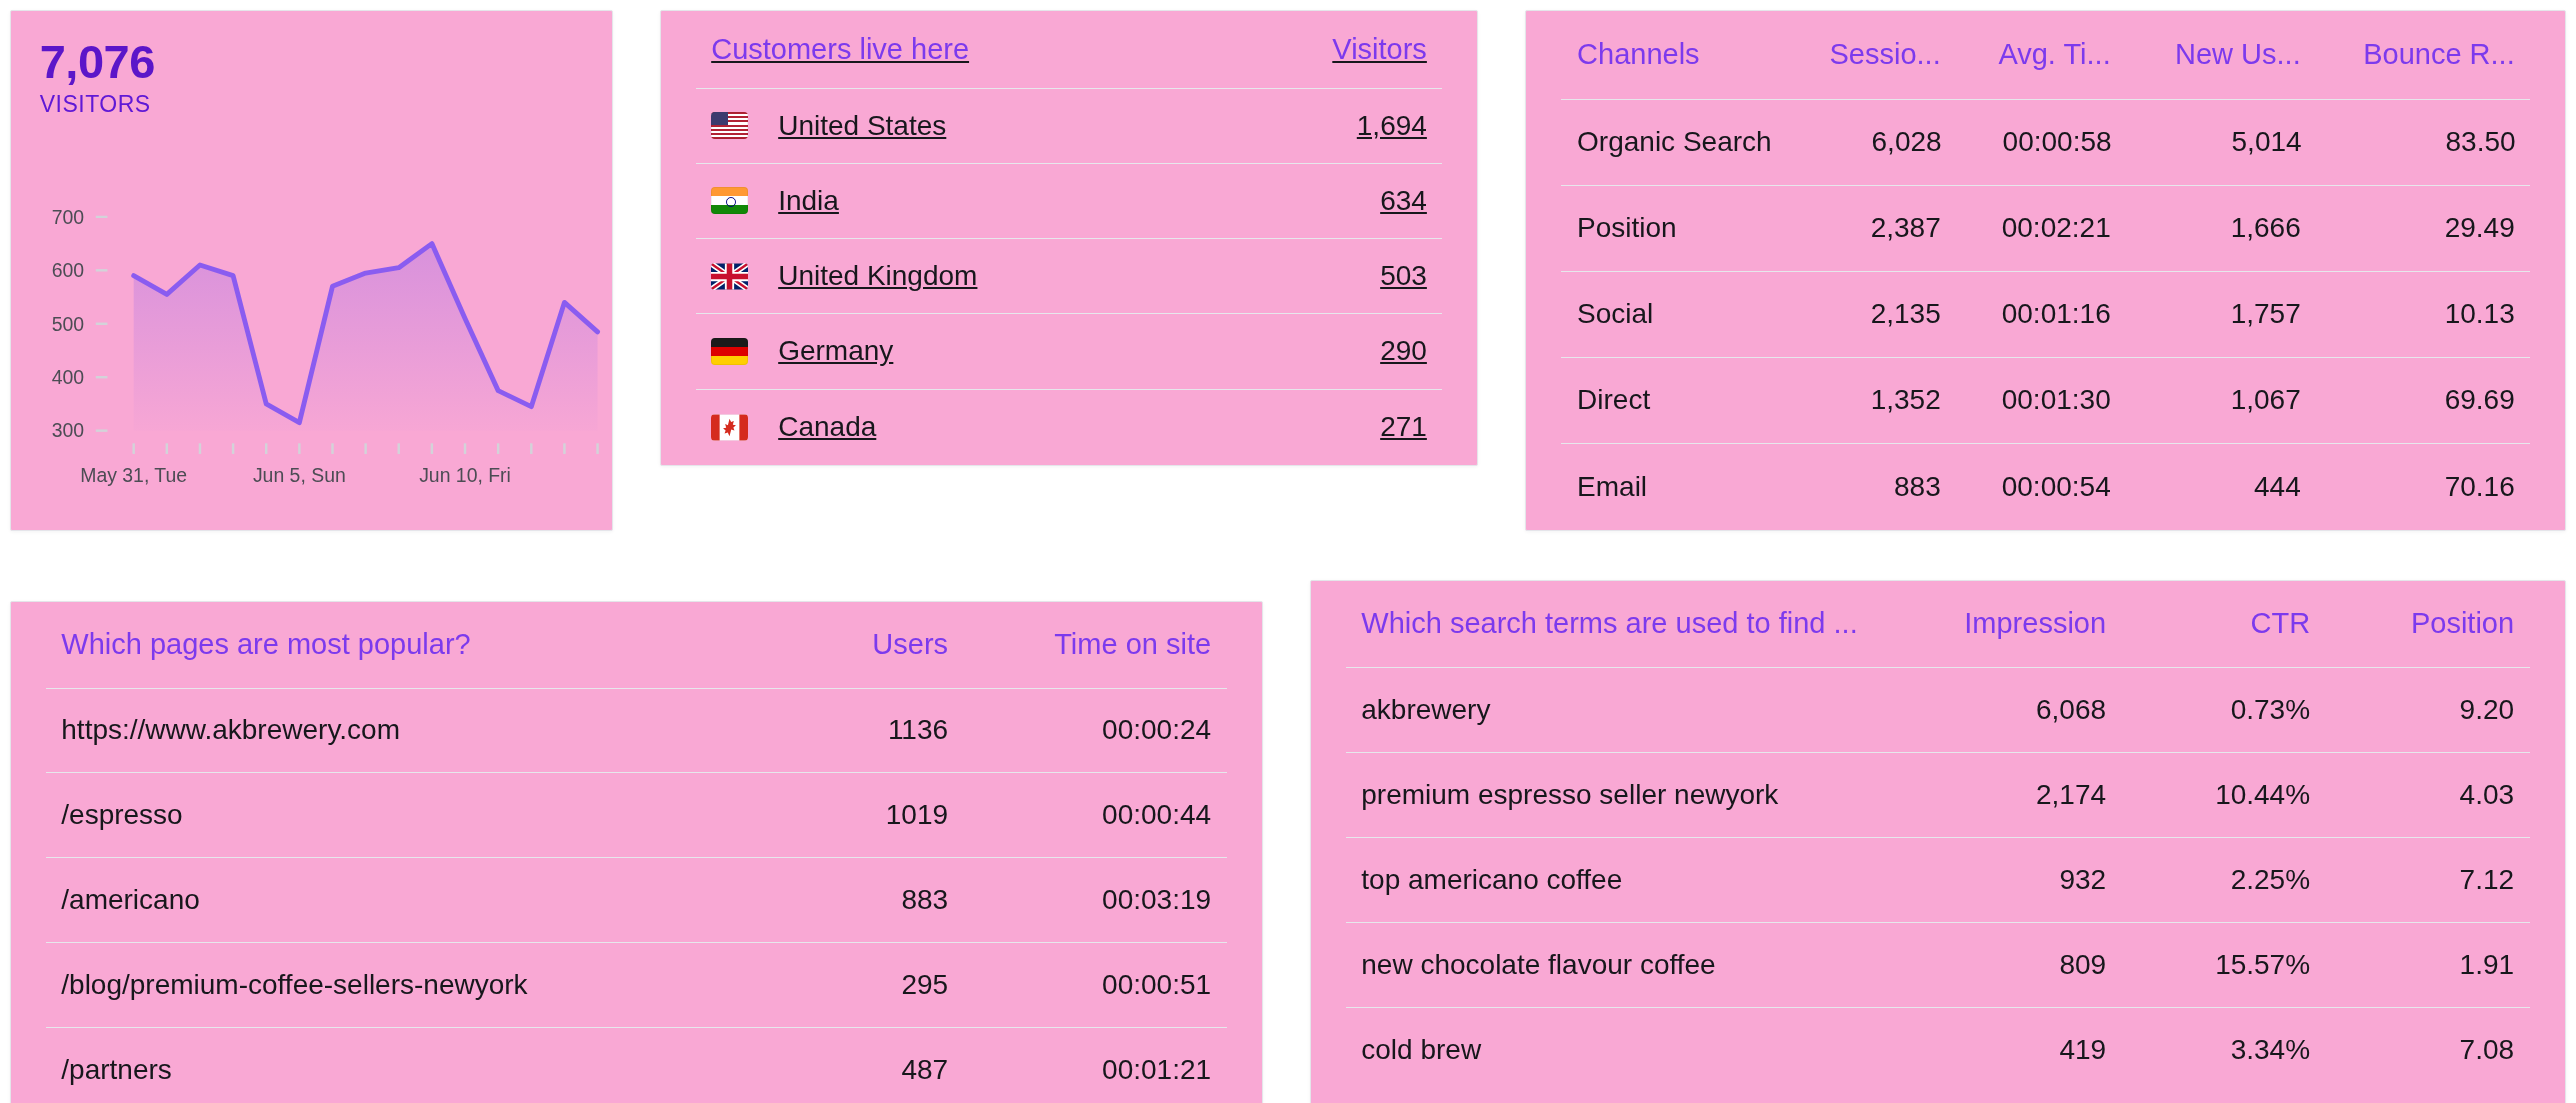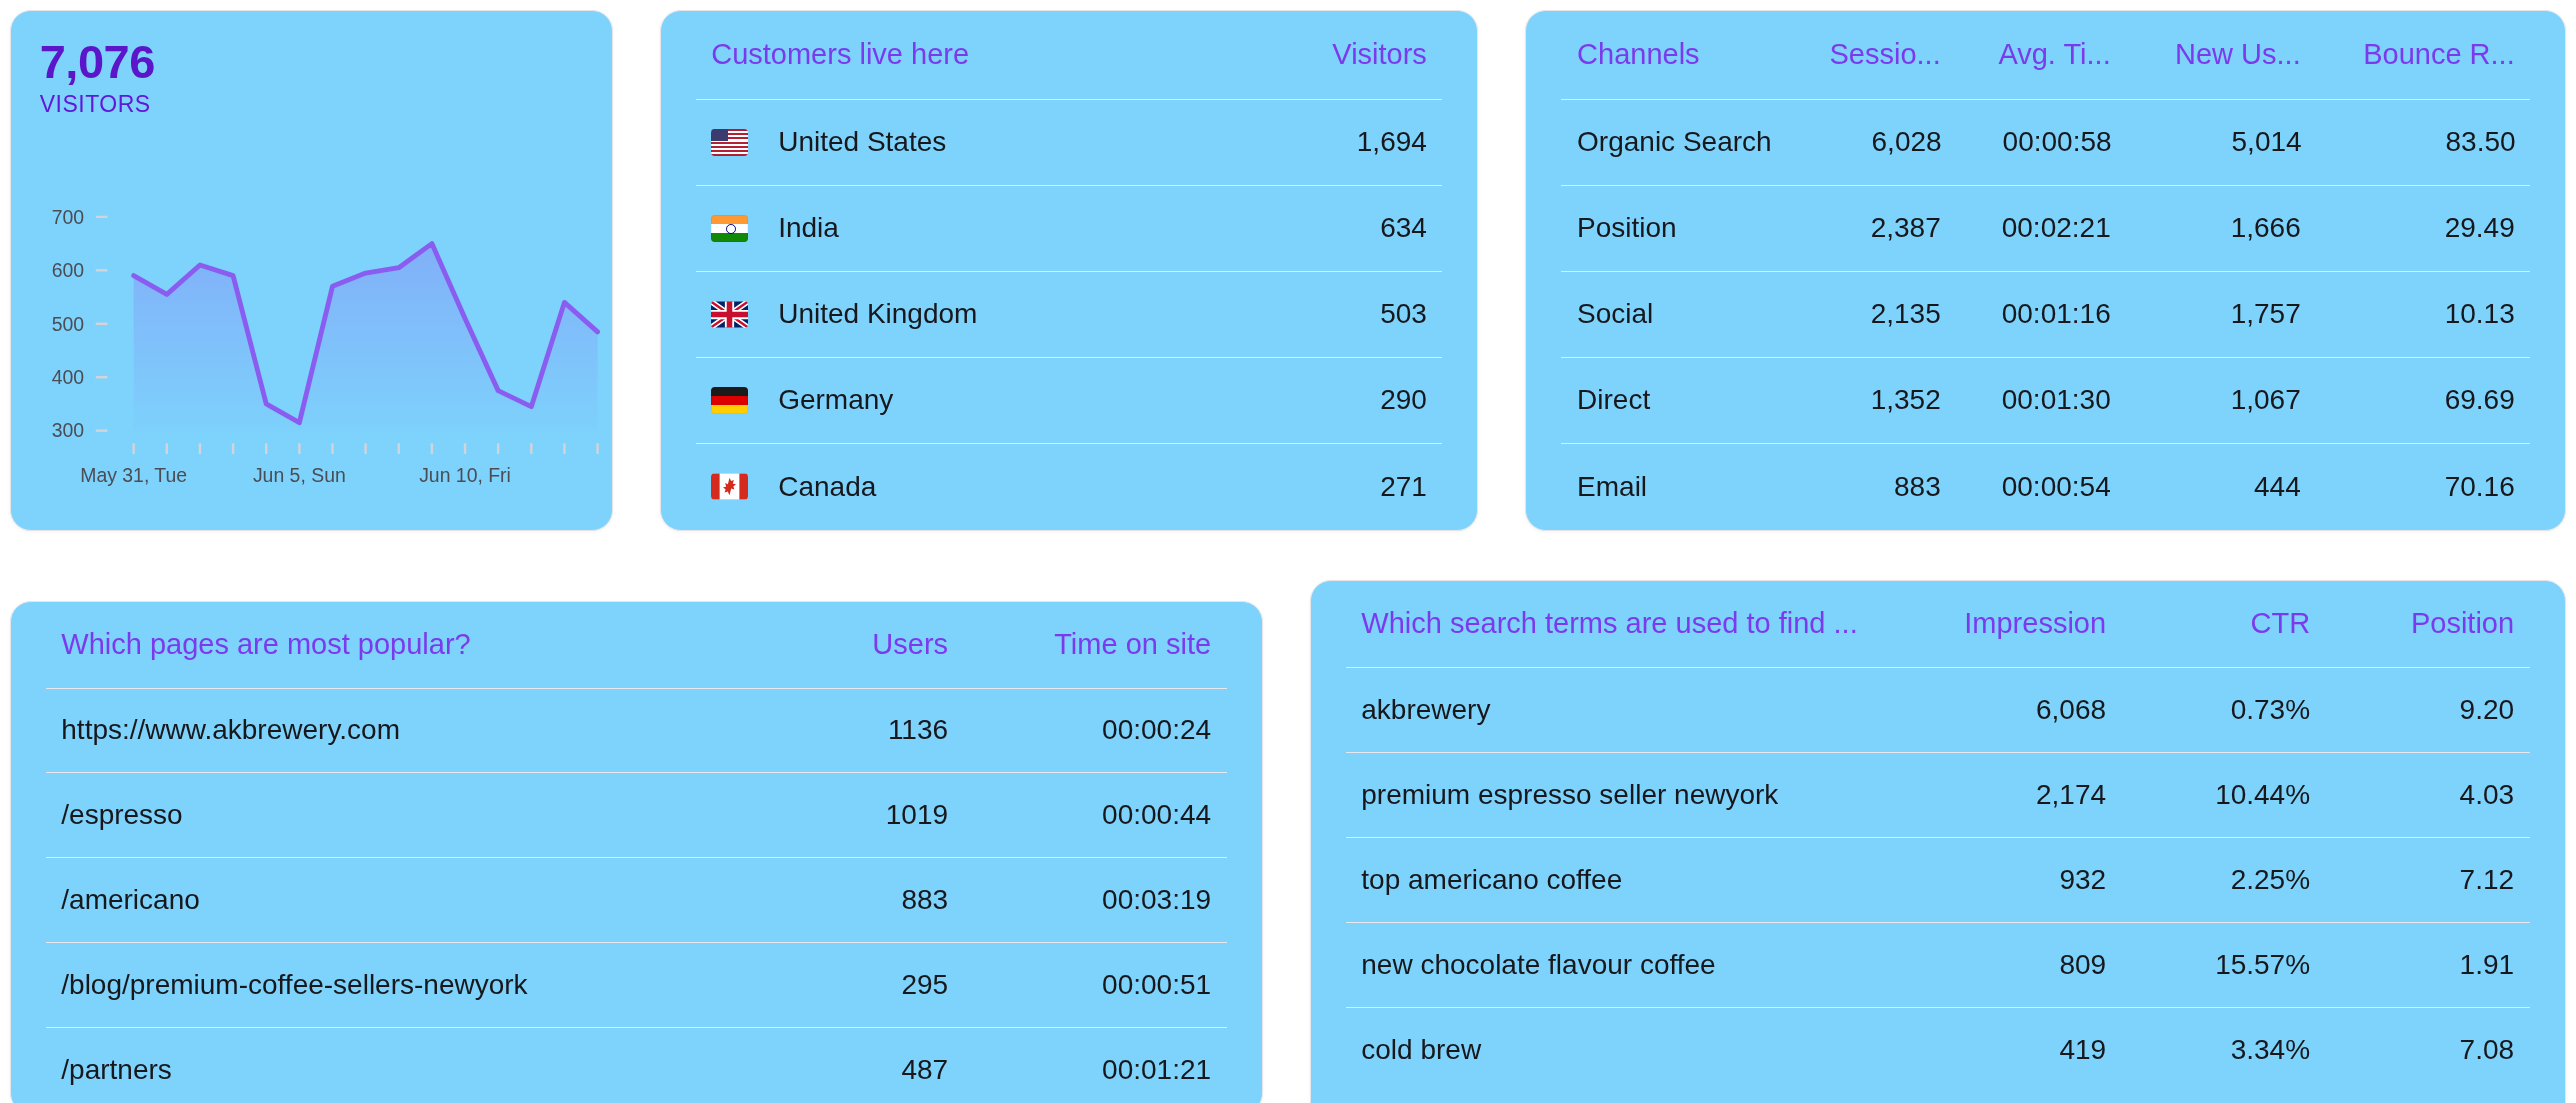--- a/index.html
+++ b/index.html
@@ -8,28 +8,28 @@
     width: 2576px; height: 1104px;
     background: #ffffff;
     font-family: "Liberation Sans", sans-serif;
     color: #17171c;
     overflow: hidden;
   }
   .page { width: 2576px; height: 1104px; padding: 9.7px; }
   .row { display: flex; gap: 47px; }
   .row-top { margin-bottom: 49px; }
   .card {
-    background: #7dd3fc;
+    background: #f9a8d4;
     border: 1.9px solid #e5e5ea;
-    border-radius: 21px;
+    border-radius: 2px;
     box-shadow: 0 1px 3.9px rgba(20,20,40,0.05);
     overflow: hidden;
   }
   .card-visitors { width: 603px; height: 521px; position: relative; }
-  .card-customers { width: 819px; height: 521px; }
+  .card-customers { width: 819px; height: 456px; text-decoration: underline; }
   .card-channels { width: 1041px; height: 521px; }
   .card-pages { width: 1253px; height: 513px; margin-top: 21px; }
   .card-search { width: 1256px; height: 628px; }
 
   
   .metric { padding: 25px 0 0 29px; }
   .metric-value {
     font-size: 47px; font-weight: 700; letter-spacing: -0.5px;
     color: #5b16c9; line-height: 1.1;
   }

